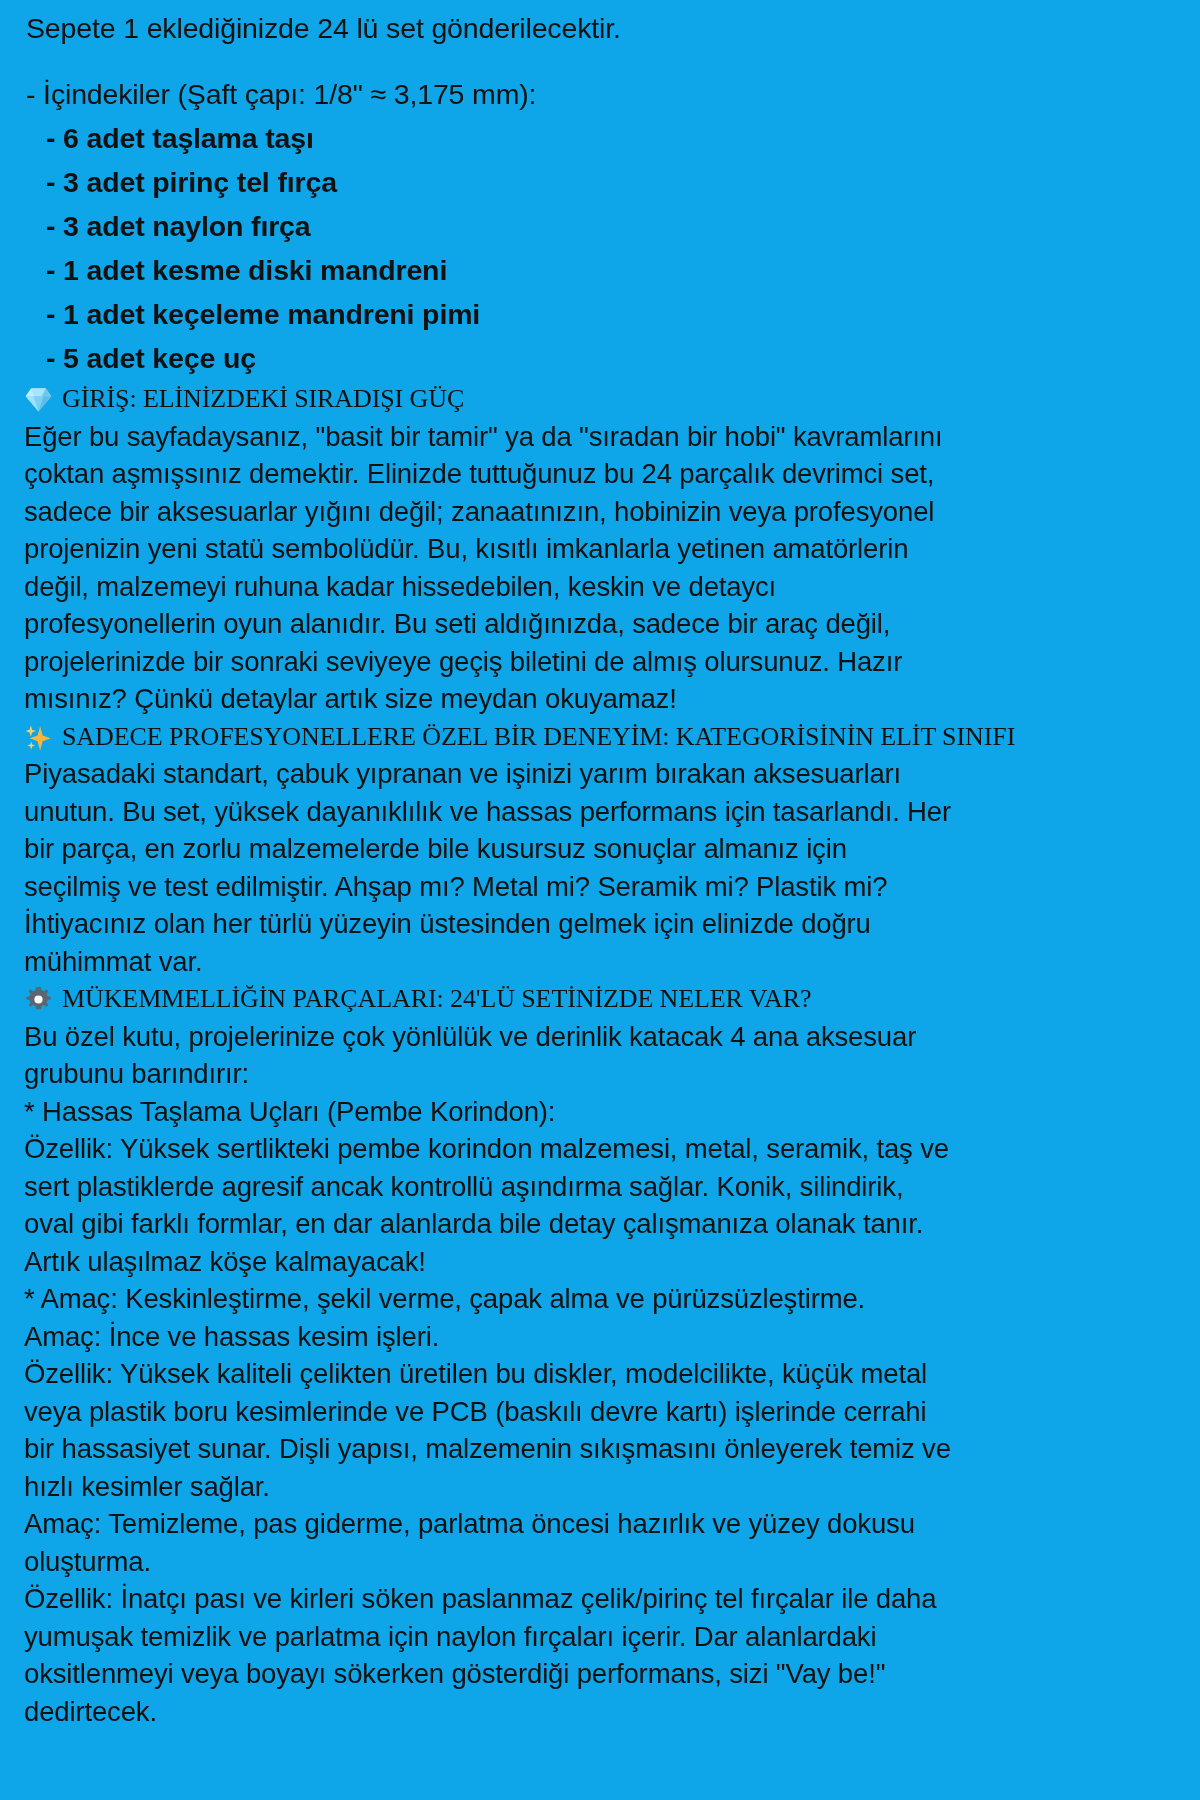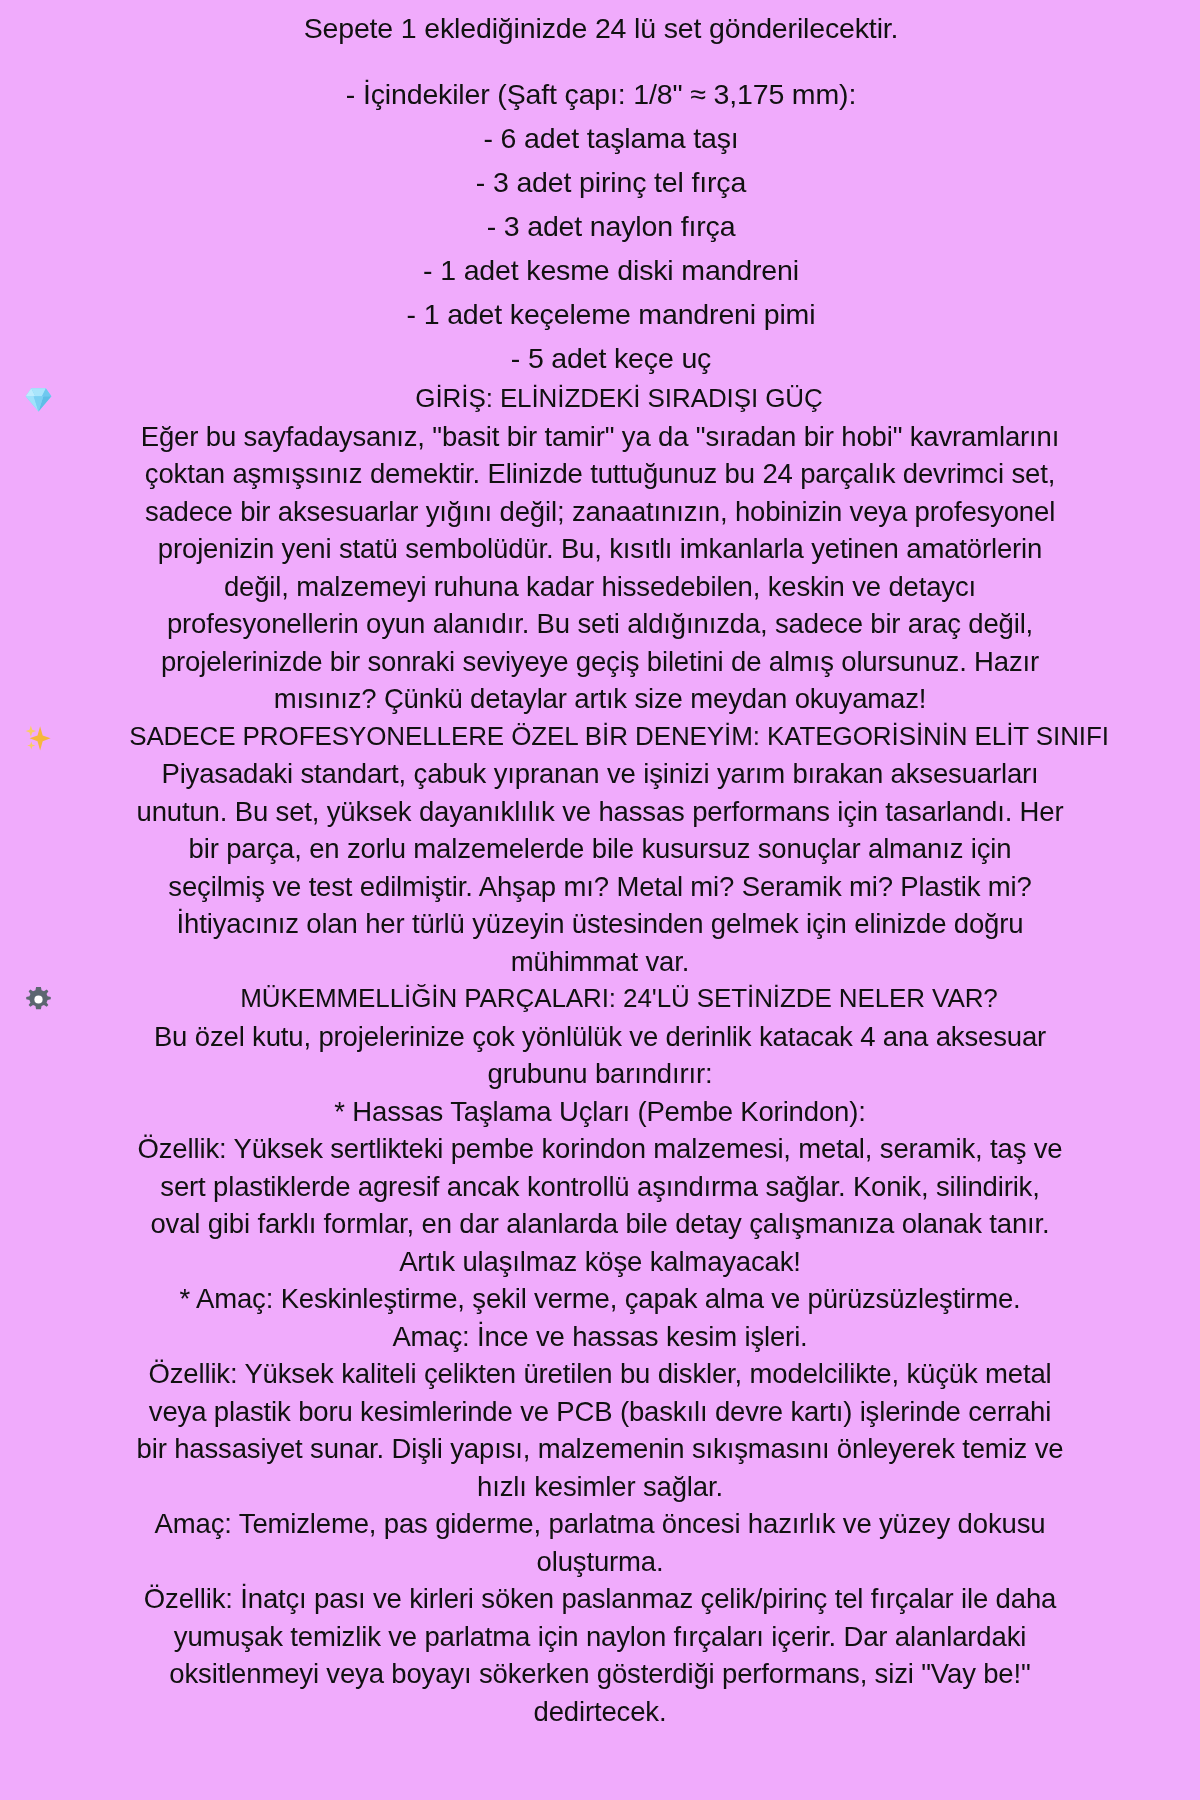--- a/index.html
+++ b/index.html
@@ -14,22 +14,21 @@
     font-family: "Liberation Sans", "DejaVu Sans", sans-serif;
     color: #111111;
     -webkit-font-smoothing: antialiased;
   }
 
   #doc {
     box-sizing: border-box;
     width: 1200px;
     height: 1800px;
     padding: 6px 24px 0 24px;
-    background: #f0abfc;
-    text-align: center;
+    background: #0ea5e9;
   }
 
   
   .line {
     font-size: 27.5px;
     line-height: 37.5px;
     letter-spacing: -0.15px;
     white-space: pre-wrap;
     word-break: normal;
     color: #111111;
@@ -39,30 +38,31 @@
     font-size: 28.5px;
     line-height: 44px;
     padding-left: 2px;
   }
 
   .gap-sm { height: 22px; }
 
   .bullet-line {
     padding-left: 6px;
   }
-  .bullet-line.sub { padding-left: 22px; }
+  .bullet-line.sub { padding-left: 22px; font-weight: bold; }
 
   
   .heading-row {
     display: flex;
     align-items: flex-start;
     gap: 9px;
     font-size: 26px;
     line-height: 37.5px;
     letter-spacing: -0.1px;
+    font-family: Liberation Serif, serif;
   }
   .heading-row .head-text {
     flex: 1 1 auto;
     white-space: pre-wrap;
   }
 
   
   .ic {
     flex: 0 0 auto;
     display: inline-block;

